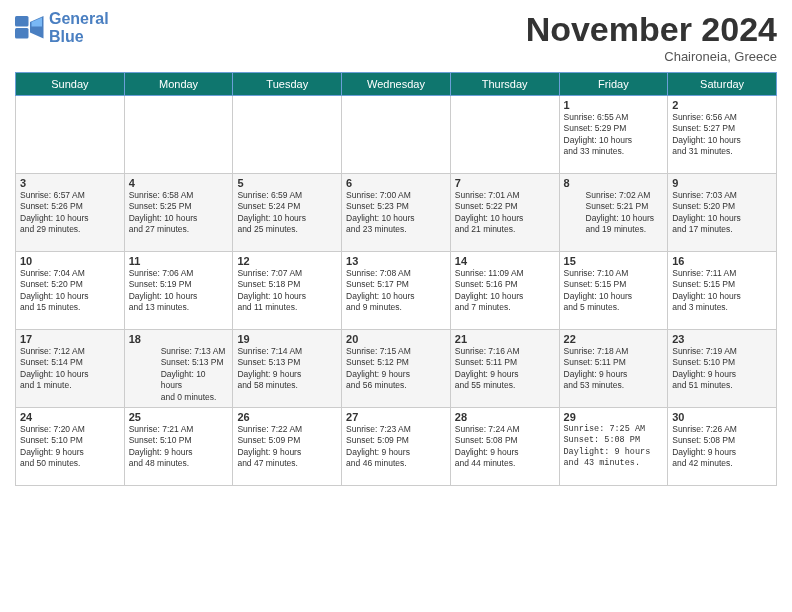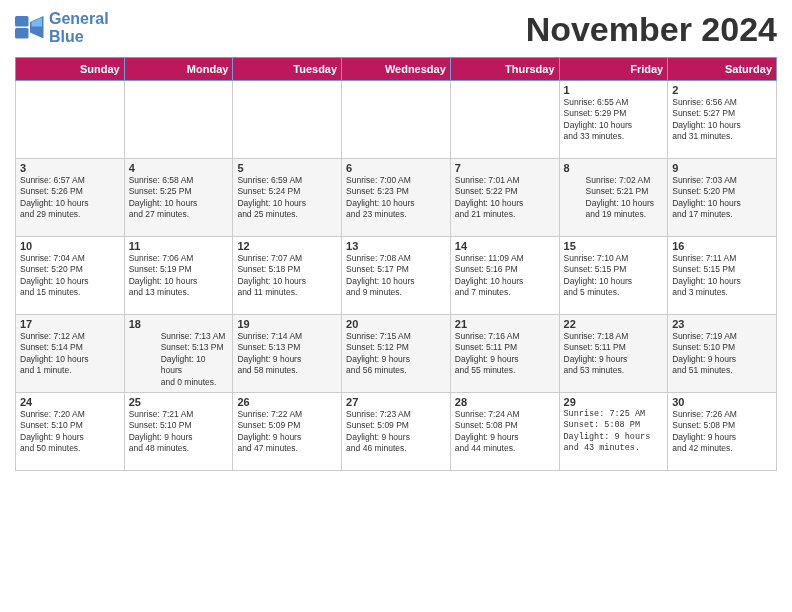--- a/index.html
+++ b/index.html
@@ -40,26 +40,26 @@
     .subtitle {
       font-size: 13px;
       color: #555;
     }
     table {
       width: 100%;
       border-collapse: collapse;
       table-layout: fixed;
     }
     thead tr th {
-      background-color: #be185d;
+      background-color: #0f766e;
       color: #fff;
       font-size: 11px;
-      font-weight: bold;
+      font-weight: normal;
       padding: 5px 4px;
-      text-align: right;
+      text-align: center;
       border: 1px solid #6a9fd8;
     }
     tbody tr td {
       border: 1px solid #ccc;
       vertical-align: top;
       padding: 3px 4px;
       height: 78px;
       font-size: 9px;
       color: #333;
       background: #fff;
@@ -94,20 +94,21 @@
         <polygon points="20,8 38,0 38,30 20,22" fill="#4a7fc1"></polygon>
         <polygon points="22,8 36,2 36,14 22,14" fill="#7ab8f5"></polygon>
       </svg>
       <div>
         <div style="font-size:16px;font-weight:bold;color:#4a7fc1;line-height:1.1;">General</div>
         <div style="font-size:16px;font-weight:bold;color:#4a7fc1;line-height:1.1;">Blue</div>
       </div>
     </div>
     <div class="title-block">
       <div class="month-title">November 2024</div>
+      <div class="subtitle">Chaironeia, Greece</div>
     </div>
   </div>
 
   <table>
     <thead>
       <tr>
       <th>Sunday</th>
           <th>Monday</th>
           <th>Tuesday</th>
           <th>Wednesday</th>

